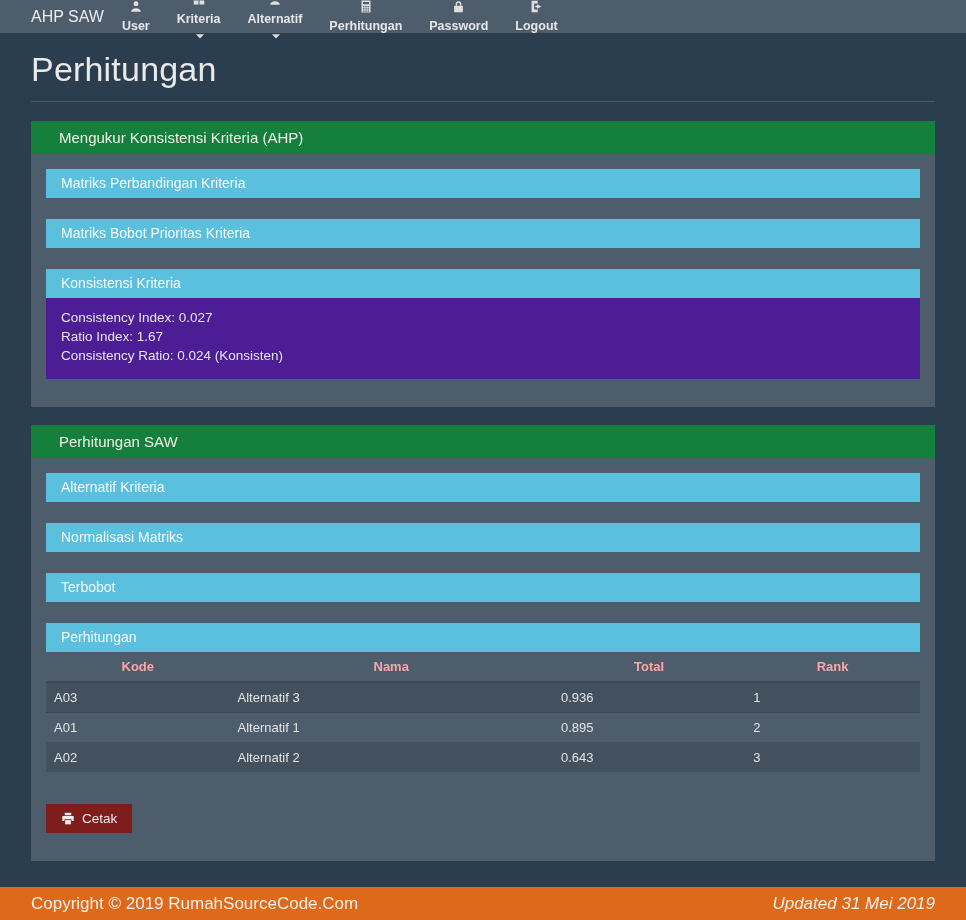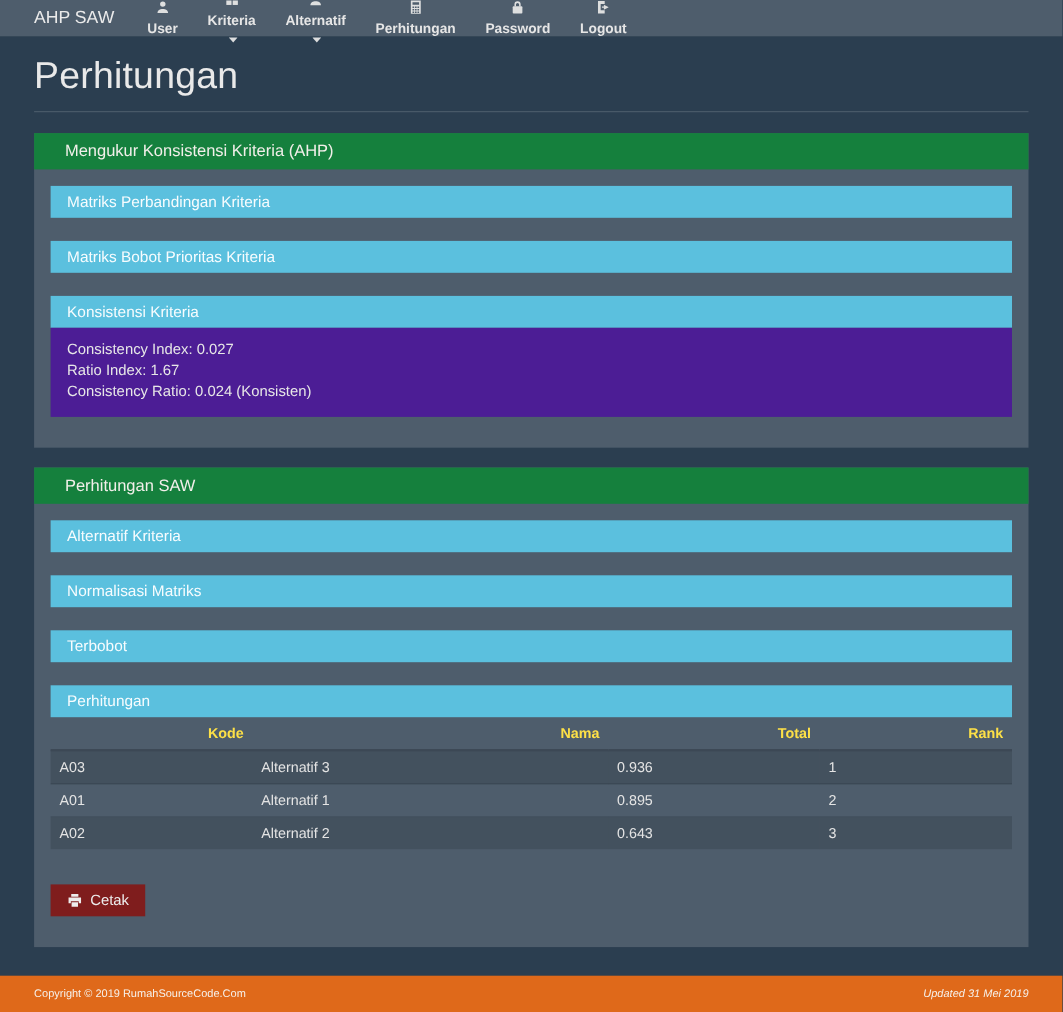--- a/index.html
+++ b/index.html
@@ -8,21 +8,21 @@
     width:966px; height:920px; overflow:hidden; position:relative;
     background:#2B3E50; color:#EBEBEB;
     font-family:"Liberation Sans", sans-serif;
   }
 
   
   .navbar {
     height:33px; background:#4E5D6C; display:flex; align-items:center;
     padding:0 16px 0 31px;
   }
-  .brand { font-size:16px; color:#EBEBEB; margin-right:30px; cursor:pointer; }
+  .brand { font-size:16px; color:#EBEBEB; margin-right:18px; cursor:pointer; }
   .nav-item {
     display:flex; align-items:center; gap:6px; cursor:pointer;
     font-size:12.5px; font-weight:700; color:#E6E6E6; margin-right:27px;
     white-space:nowrap;
     flex-direction:column;
   }
   .nav-item svg { display:block; opacity:.95; }
   .caret { margin-left:2px; }
 
   
@@ -50,43 +50,43 @@
   .section-gap { margin-bottom:21px; }
 
   .inner-body {
     background:#4c1d95; padding:10px 15px 14px 15px;
     font-size:13.5px; line-height:1.42; color:#E7E7E7;
   }
 
   
   table.rank-table { width:100%; border-collapse:collapse; font-size:13px; }
   .rank-table th {
-    text-align:right; font-weight:700; padding:7px 8px;
-    border-bottom:2px solid #3C4855; color:#fde047;
+    text-align:center; font-weight:700; padding:7px 8px;
+    border-bottom:2px solid #3C4855; color:#fca5a5;
   }
   .rank-table td { padding:7px 8px; color:#E4E4E4; }
   .rank-table tbody tr { border-top:1px solid rgba(30,40,50,.25); }
   .rank-table tbody tr:nth-child(odd) { background:rgba(0,0,0,.13); }
   .col-kode { width:21%; } .col-nama { width:37%; }
   .col-total { width:22%; } .col-rank { width:20%; }
 
   
   .btn-cetak {
     margin-top:32px; display:inline-flex; align-items:center; gap:7px;
     background:#7f1d1d; color:#EDEDED; border:none; cursor:pointer;
     font-size:13.5px; padding:7px 15px; font-family:inherit;
   }
   .btn-cetak svg { display:block; }
 
   
   .footer {
     position:absolute; left:0; bottom:0; width:966px; height:33px;
     background:#DF691A; display:flex; align-items:center;
     justify-content:space-between; padding:0 31px; color:#F6F1EB;
-    font-size:10px;
+    font-size:17px;
   }
   .footer .updated { font-style:italic; }
 </style>
 </head>
 <body>
 
 <div class="navbar">
   <div class="brand">AHP SAW</div>
 
   <div class="nav-item">

